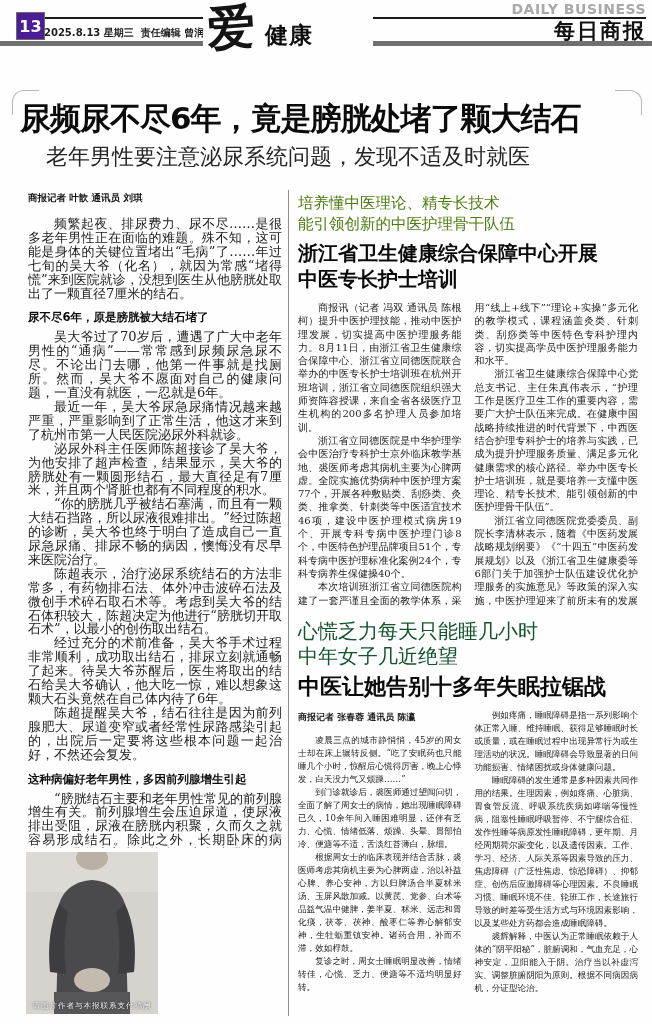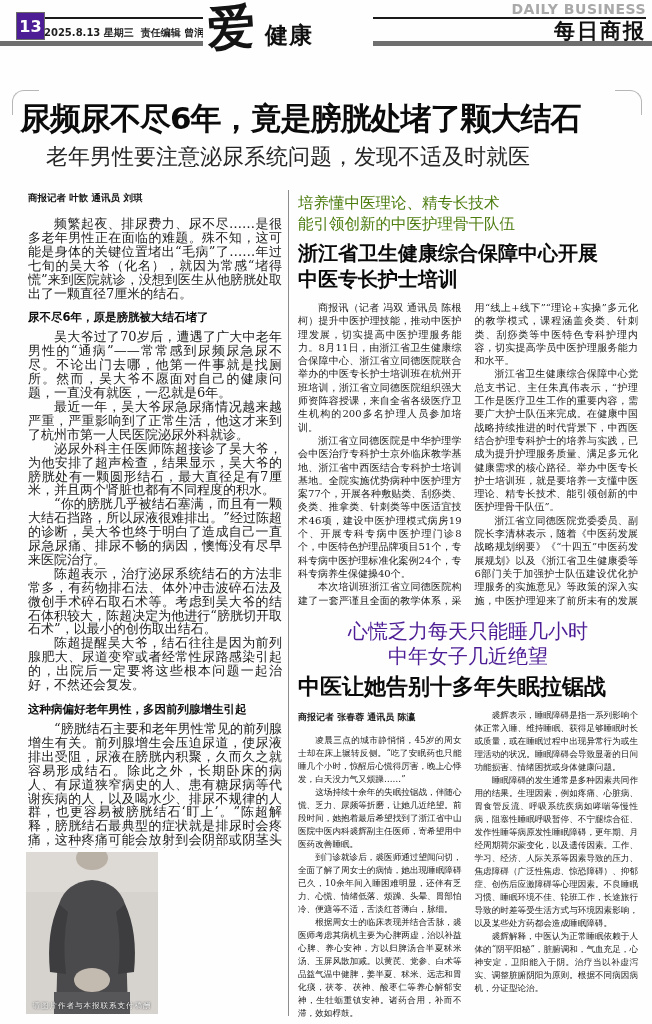--- a/index.html
+++ b/index.html
@@ -54,21 +54,21 @@
   
   .right-sec{position:absolute;left:298px;top:193px;width:340px;}
   .a1-kicker div{font:15.5px "DejaVu Sans",sans-serif;color:#4d7c0f;line-height:21px;}
   .a1-headline div{font:bold 20px "DejaVu Sans",sans-serif;color:#0a0a0a;line-height:26px;}
   .a1-headline{margin-top:5px;}
   .a1-body{margin-top:9px;height:308px;column-count:2;column-gap:13px;overflow:hidden;
            font-size:10px;line-height:13.3px;text-align:justify;}
   .a1-body .para,.a2-body .para{margin:0;text-indent:2em;}
 
   .a2{margin-top:10px;}
-  .a2-deck div{font:20px "DejaVu Sans",sans-serif;color:#4c1d95;line-height:25px;text-align:center;}
+  .a2-deck div{font:20px "DejaVu Sans",sans-serif;color:#14532d;line-height:25px;}
   .a2-headline{font:bold 22px "DejaVu Sans",sans-serif;color:#0a0a0a;margin-top:4px;line-height:28px;}
   .a2-body{margin-top:8px;height:322px;column-count:2;column-gap:13px;overflow:hidden;
            font-size:8.6px;line-height:13px;text-align:justify;}
   .a2-byline{font:bold 9px "DejaVu Sans",sans-serif;margin:2px 0 10px 0;text-indent:0;}
 </style>
 </head>
 <body>
 
 <div class="page">
 
@@ -93,20 +93,21 @@
   <div class="left-col">
     <div class="byline">商报记者 叶歆 通讯员 刘琪</div>
     <div>
         <div class="para">频繁起夜、排尿费力、尿不尽……是很多老年男性正在面临的难题。殊不知，这可能是身体的关键位置堵出“毛病”了……年过七旬的吴大爷（化名），就因为常感“堵得慌”来到医院就诊，没想到医生从他膀胱处取出了一颗直径7厘米的结石。</div>
         <div class="crosshead">尿不尽6年，原是膀胱被大结石堵了</div>
         <div class="para">吴大爷过了70岁后，遭遇了广大中老年男性的“通病”——常常感到尿频尿急尿不尽。不论出门去哪，他第一件事就是找厕所。然而，吴大爷不愿面对自己的健康问题，一直没有就医，一忍就是6年。</div>
         <div class="para">最近一年，吴大爷尿急尿痛情况越来越严重，严重影响到了正常生活，他这才来到了杭州市第一人民医院泌尿外科就诊。</div>
         <div class="para">泌尿外科主任医师陈超接诊了吴大爷，为他安排了超声检查，结果显示，吴大爷的膀胱处有一颗圆形结石，最大直径足有7厘米，并且两个肾脏也都有不同程度的积水。</div>
         <div class="para">“你的膀胱几乎被结石塞满，而且有一颗大结石挡路，所以尿液很难排出。”经过陈超的诊断，吴大爷也终于明白了造成自己一直尿急尿痛、排尿不畅的病因，懊悔没有尽早来医院治疗。</div>
         <div class="para">陈超表示，治疗泌尿系统结石的方法非常多，有药物排石法、体外冲击波碎石法及微创手术碎石取石术等。考虑到吴大爷的结石体积较大，陈超决定为他进行“膀胱切开取石术”，以最小的创伤取出结石。</div>
+        <div class="para">经过充分的术前准备，吴大爷手术过程非常顺利，成功取出结石，排尿立刻就通畅了起来。待吴大爷苏醒后，医生将取出的结石给吴大爷确认，他大吃一惊，难以想象这颗大石头竟然在自己体内待了6年。</div>
         <div class="para">陈超提醒吴大爷，结石往往是因为前列腺肥大、尿道变窄或者经常性尿路感染引起的，出院后一定要将这些根本问题一起治好，不然还会复发。</div>
         <div class="crosshead">这种病偏好老年男性，多因前列腺增生引起</div>
         <div class="para">“膀胱结石主要和老年男性常见的前列腺增生有关。前列腺增生会压迫尿道，使尿液排出受阻，尿液在膀胱内积聚，久而久之就容易形成结石。除此之外，长期卧床的病人、有尿道狭窄病史的人、患有糖尿病等代谢疾病的人，以及喝水少、排尿不规律的人群，也更容易被膀胱结石‘盯上’。”陈超解释，膀胱结石最典型的症状就是排尿时会疼痛，这种疼痛可能会放射到会阴部或阴茎头部，而且在排尿中断时疼痛会加剧。</div>
         <div class="para">陈超提醒有膀胱结石的患者，日常要多喝水，每天保证充足的饮水量，让尿液保持稀释状态，减少矿物质沉淀的机会；其次，要养成规律排尿的习惯，不要憋尿，避免尿液在膀胱内长时间停留；在饮食上，要注意均衡搭配，减少高草酸、高钙食物的过量摄入，如菠菜、苋菜、牛奶、豆制品等，同时也要控制动物蛋白和盐的摄入。对于有前列腺增生、尿道狭窄等疾病的患者，要积极治疗原发病，从根源上减少膀胱结石的发生风险。</div>
       </div>
   </div>
 
   <div class="photo">
     <svg width="132" height="162" viewBox="0 0 132 162">
       <rect x="0" y="0" width="132" height="162" fill="#d6d3cf"></rect>
@@ -129,41 +130,41 @@
       <div class="a1-kicker">
           <div>培养懂中医理论、精专长技术</div>
           <div>能引领创新的中医护理骨干队伍</div>
         </div>
       <div class="a1-headline">
           <div>浙江省卫生健康综合保障中心开展</div>
           <div>中医专长护士培训</div>
         </div>
       <div class="a1-body">
           <div class="para">商报讯（记者 冯双 通讯员 陈根柯）提升中医护理技能，推动中医护理发展，切实提高中医护理服务能力。8月11日，由浙江省卫生健康综合保障中心、浙江省立同德医院联合举办的中医专长护士培训班在杭州开班培训，浙江省立同德医院组织强大师资阵容授课，来自全省各级医疗卫生机构的200多名护理人员参加培训。</div>
-          <div class="para">浙江省立同德医院是中华护理学会中医治疗专科护士京外临床教学基地、浙江省中西医结合专科护士培训基地。全院实施优势病种中医护理方案77个，开展各种敷贴类、刮痧类、灸类、推拿类、针刺类等中医适宜技术46项，建设中医护理模式病房19个、开展专科专病中医护理门诊8个，中医特色护理品牌项目51个，专科专病中医护理标准化案例24个，专科专病养生保健操40个。</div>
+          <div class="para">浙江省立同德医院是中华护理学会中医治疗专科护士京外临床教学基地、裘医师考虑其病机主要为心脾两虚。全院实施优势病种中医护理方案77个，开展各种敷贴类、刮痧类、灸类、推拿类、针刺类等中医适宜技术46项，建设中医护理模式病房19个、开展专科专病中医护理门诊8个，中医特色护理品牌项目51个，专科专病中医护理标准化案例24个，专科专病养生保健操40个。</div>
           <div class="para">本次培训班浙江省立同德医院构建了一套严谨且全面的教学体系，采用“线上+线下”“理论+实操”多元化的教学模式，课程涵盖灸类、针刺类、刮痧类等中医特色专科护理内容，切实提高学员中医护理服务能力和水平。</div>
           <div class="para">浙江省卫生健康综合保障中心党总支书记、主任朱真伟表示，“护理工作是医疗卫生工作的重要内容，需要广大护士队伍来完成。在健康中国战略持续推进的时代背景下，中西医结合护理专科护士的培养与实践，已成为提升护理服务质量、满足多元化健康需求的核心路径。举办中医专长护士培训班，就是要培养一支懂中医理论、精专长技术、能引领创新的中医护理骨干队伍”。</div>
           <div class="para">浙江省立同德医院党委委员、副院长李清林表示，随着《中医药发展战略规划纲要》《“十四五”中医药发展规划》以及《浙江省卫生健康委等6部门关于加强护士队伍建设优化护理服务的实施意见》等政策的深入实施，中医护理迎来了前所未有的发展机遇。从临床实践来看，中医护理以其整体观、辨证观等特色优势，在缓解病痛，促进康复，提高生活质量，预防疾病等方面疗效显著，在保障人民健康，满足多样化健康需求方面发挥着越来越重要的作用。</div>
         </div>
     </div>
 
     <div class="a2">
       <div class="a2-deck">
           <div>心慌乏力每天只能睡几小时</div>
           <div>中年女子几近绝望</div>
         </div>
       <div class="a2-headline">中医让她告别十多年失眠拉锯战</div>
       <div class="a2-body">
         <div class="a2-byline">商报记者 张春蓉 通讯员 陈瀛</div>
         <div>
             <div class="para">凌晨三点的城市静悄悄，45岁的周女士却在床上辗转反侧。“吃了安眠药也只能睡几个小时，惊醒后心慌得厉害，晚上心悸发，白天没力气又烦躁……”</div>
-            <div class="para">这场持续十余年的失眠拉锯战，伴随心慌、乏力、尿频等折磨，让她几近绝望。前段时间，她抱着最后希望找到了浙江省中山医院中医内科裘辉副主任医师，寄希望用中医药改善睡眠。</div>
             <div class="para">到门诊就诊后，裘医师通过望闻问切，全面了解了周女士的病情，她出现睡眠障碍已久，10余年间入睡困难明显，还伴有乏力、心慌、情绪低落、烦躁、头晕、胃部怕冷、便溏等不适，舌淡红苔薄白，脉细。</div>
             <div class="para">根据周女士的临床表现并结合舌脉，裘医师考虑其病机主要为心脾两虚，治以补益心脾、养心安神，方以归脾汤合半夏秫米汤、玉屏风散加减。以黄芪、党参、白术等品益气温中健脾，姜半夏、秫米、远志和胃化痰，茯苓、茯神、酸枣仁等养心解郁安神，生牡蛎重镇安神。诸药合用，补而不滞，效如桴鼓。</div>
-            <div class="para">裘辉表示，睡眠障碍是指一系列影响个体正常入睡、维持睡眠、获得足够睡眠时长或质量，或在睡眠过程中出现异常行为或生理活动的状况。睡眠障碍会导致显著的日间功能损害、情绪困扰或身体健康问题。</div>
+            <div class="para">复诊之时，周女士睡眠明显改善，情绪转佳，心慌、乏力、便溏等不适均明显好转。</div>
+            <div class="para">例如疼痛，睡眠障碍是指一系列影响个体正常入睡、维持睡眠、获得足够睡眠时长或质量，或在睡眠过程中出现异常行为或生理活动的状况。睡眠障碍会导致显著的日间功能损害、情绪困扰或身体健康问题。</div>
             <div class="para">睡眠障碍的发生通常是多种因素共同作用的结果。生理因素，例如疼痛、心脏病、胃食管反流、呼吸系统疾病如哮喘等慢性病，阻塞性睡眠呼吸暂停、不宁腿综合征、发作性睡等病原发性睡眠障碍，更年期、月经周期荷尔蒙变化，以及遗传因素。工作、学习、经济、人际关系等因素导致的压力、焦虑障碍（广泛性焦虑、惊恐障碍）、抑郁症、创伤后应激障碍等心理因素。不良睡眠习惯、睡眠环境不佳、轮班工作，长途旅行导致的时差等受生活方式与环境因素影响，以及某些处方药都会造成睡眠障碍。</div>
             <div class="para">裘辉解释，中医认为正常睡眠依赖于人体的“阴平阳秘”，脏腑调和，气血充足，心神安定，卫阳能入于阴。治疗当以补虚泻实、调整脏腑阴阳为原则。根据不同病因病机，分证型论治。</div>
           </div>
       </div>
     </div>
 
   </div>
 </div>
 
 </body></html>

